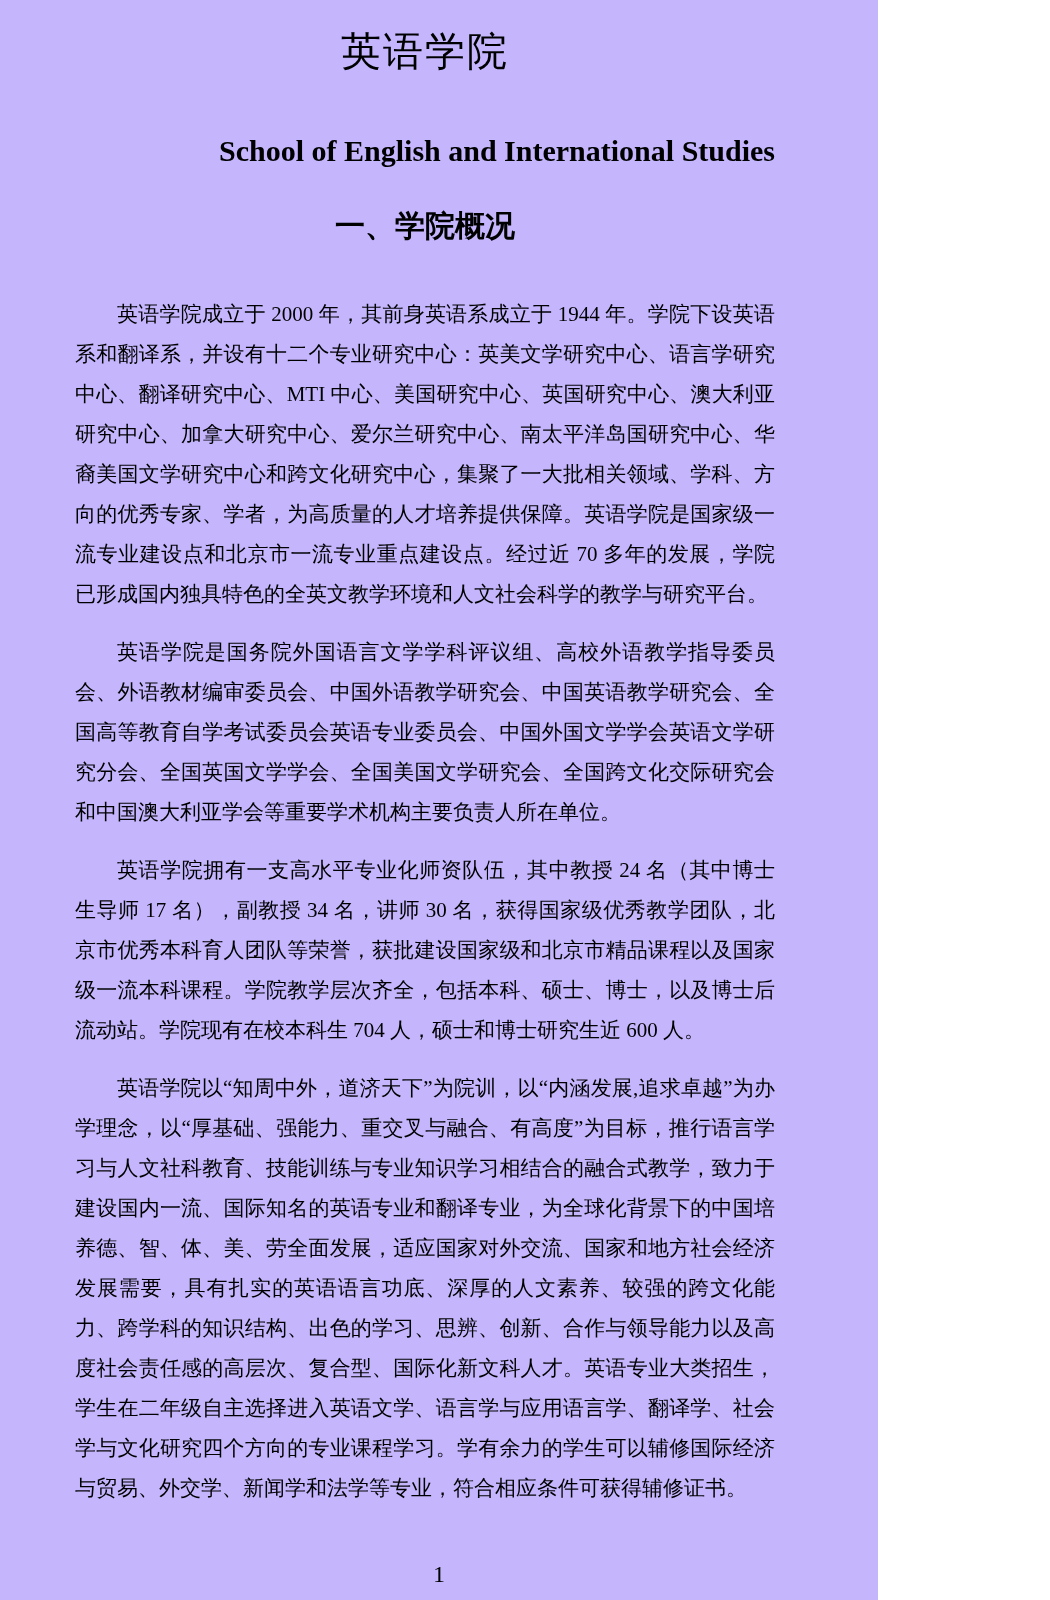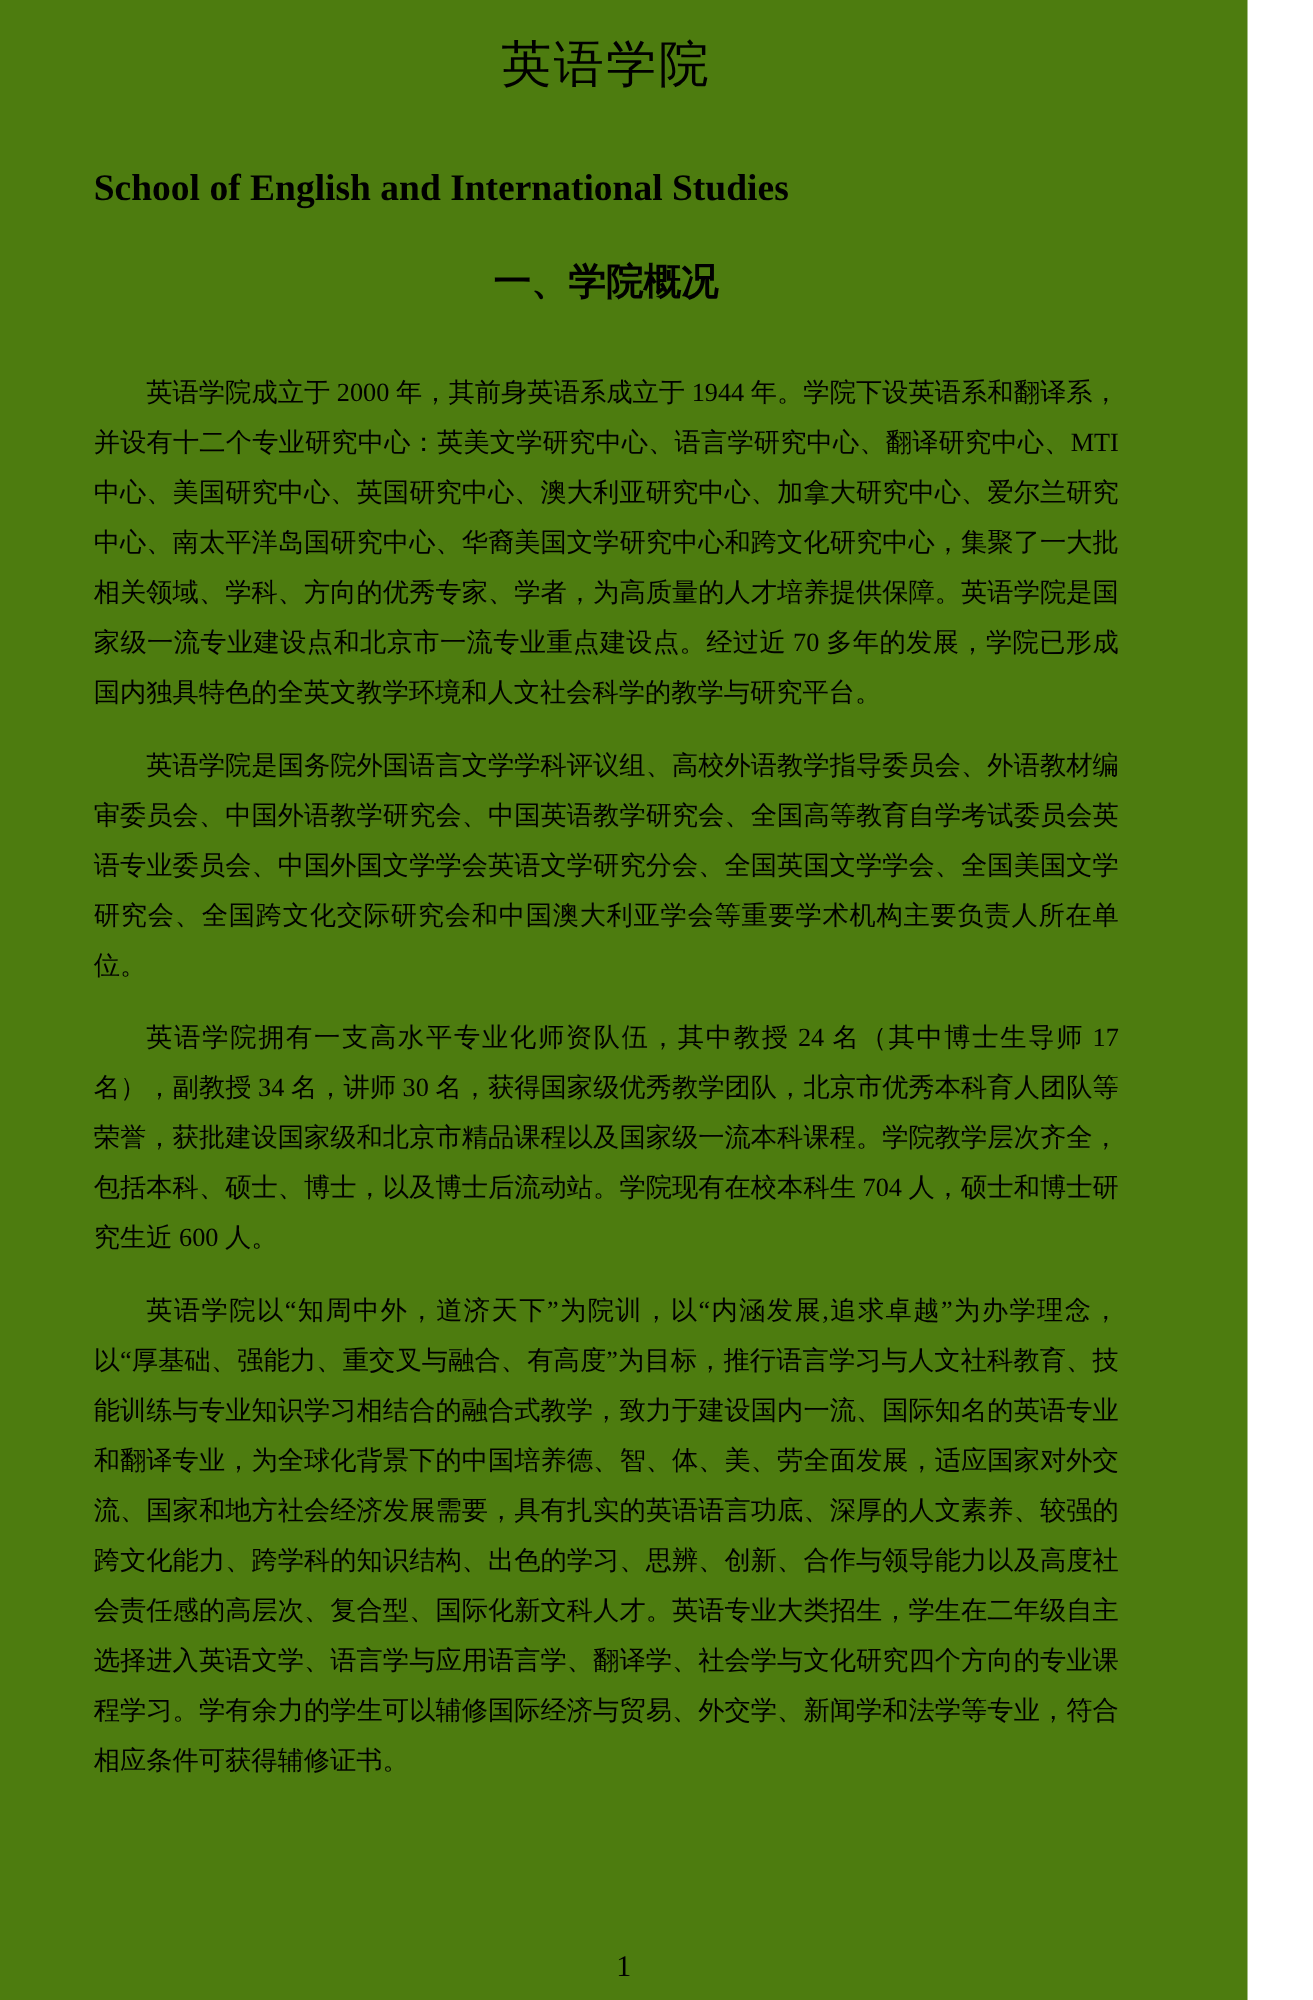--- a/index.html
+++ b/index.html
@@ -9,37 +9,37 @@
   }
   body {
     width: 1050px;
     height: 1600px;
     color: #000000;
     font-family: "Liberation Serif", "DejaVu Serif", serif;
   }
   .page {
     position: relative;
     box-sizing: border-box;
-    width: 998px;
+    width: 878px;
     height: 1600px;
     padding: 28px 103px 0 75px;
-    background: #4d7c0f;
+    background: #c4b5fd;
     overflow: hidden;
   }
   .title-cn {
     margin: 0;
     text-align: center;
     font-size: 40px;
     font-weight: 400;
     line-height: 48px;
     letter-spacing: 2px;
   }
   .title-en {
     margin: 58px 0 0 0;
-    text-align: left;
+    text-align: right;
     font-size: 30px;
     font-weight: 700;
     line-height: 34px;
     font-family: "Liberation Serif", "DejaVu Serif", serif;
   }
   .section-heading {
     margin: 40px 0 50px 0;
     text-align: center;
     font-size: 30px;
     font-weight: 700;

